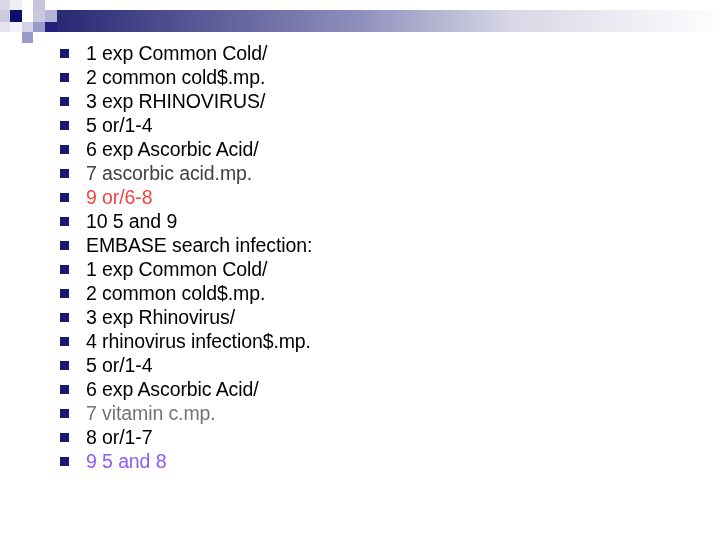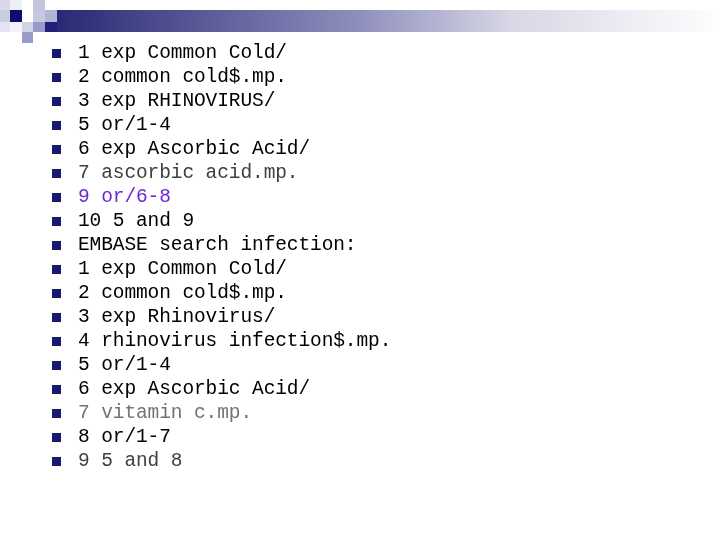--- a/index.html
+++ b/index.html
@@ -49,24 +49,23 @@
     width: 60px;
     height: 46px;
   }
   .sq {
     position: absolute;
   }
 
   
   #bullet-list {
     position: absolute;
-    left: 52px;
+    left: 60px;
     top: 41px;
     width: 640px;
-    font-family: Liberation Mono, monospace;
   }
   .bullet-row {
     display: flex;
     align-items: center;
     height: 24px;
   }
   .bullet-marker {
     width: 9px;
     height: 9px;
     flex: 0 0 9px;
@@ -128,21 +127,21 @@
       <div class="bullet-row">
         <span class="bullet-marker" style="background: rgb(25, 25, 112);"></span>
         <span class="bullet-text" style="color: rgb(0, 0, 0);">6 exp Ascorbic Acid/</span>
       </div>
       <div class="bullet-row">
         <span class="bullet-marker" style="background: rgb(25, 25, 112);"></span>
         <span class="bullet-text" style="color: #404040;">7 ascorbic acid.mp.</span>
       </div>
       <div class="bullet-row">
         <span class="bullet-marker" style="background: rgb(25, 25, 112);"></span>
-        <span class="bullet-text" style="color: #6d28d9;">9 or/6-8</span>
+        <span class="bullet-text" style="color: #ef4444;">9 or/6-8</span>
       </div>
       <div class="bullet-row">
         <span class="bullet-marker" style="background: rgb(25, 25, 112);"></span>
         <span class="bullet-text" style="color: rgb(0, 0, 0);">10 5 and 9</span>
       </div>
       <div class="bullet-row">
         <span class="bullet-marker" style="background: rgb(25, 25, 112);"></span>
         <span class="bullet-text" style="color: rgb(0, 0, 0);">EMBASE search infection:</span>
       </div>
       <div class="bullet-row">
@@ -172,17 +171,17 @@
       <div class="bullet-row">
         <span class="bullet-marker" style="background: rgb(25, 25, 112);"></span>
         <span class="bullet-text" style="color: #737373;">7 vitamin c.mp.</span>
       </div>
       <div class="bullet-row">
         <span class="bullet-marker" style="background: rgb(25, 25, 112);"></span>
         <span class="bullet-text" style="color: rgb(0, 0, 0);">8 or/1-7</span>
       </div>
       <div class="bullet-row">
         <span class="bullet-marker" style="background: rgb(25, 25, 112);"></span>
-        <span class="bullet-text" style="color: #404040;">9 5 and 8</span>
+        <span class="bullet-text" style="color: #8b5cf6;">9 5 and 8</span>
       </div>
     </div>
 
 </div>
 
 </body></html>

